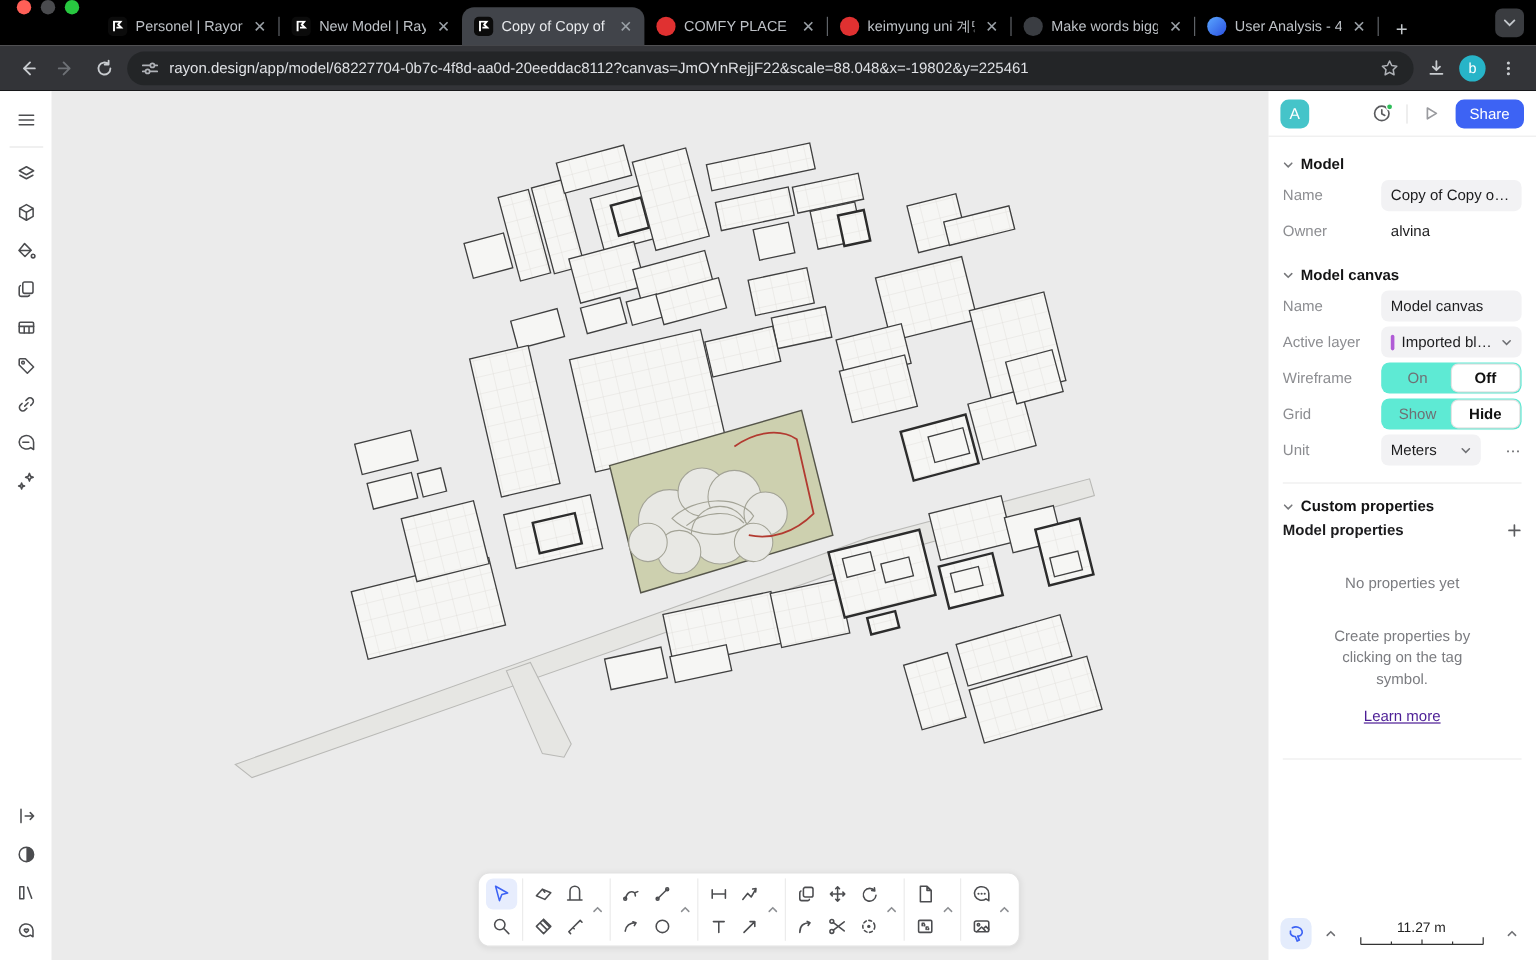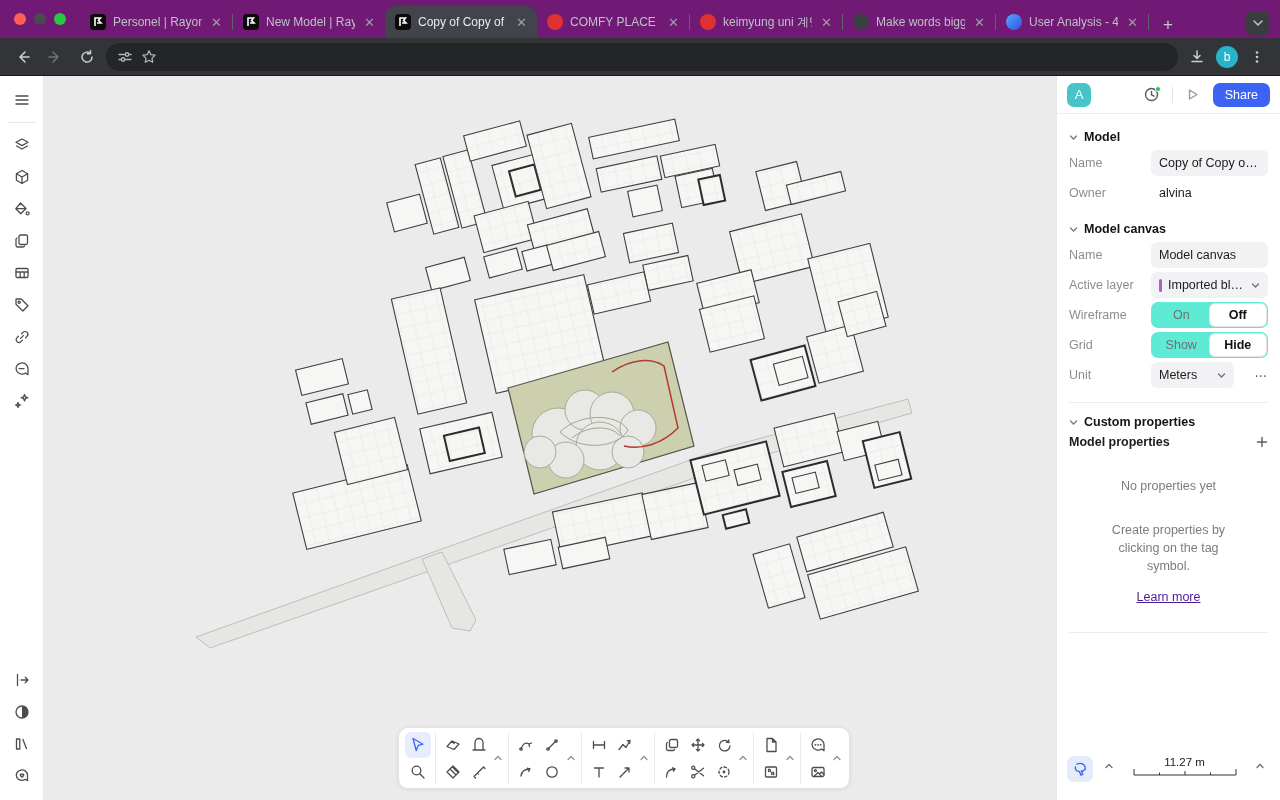--- a/index.html
+++ b/index.html
@@ -1,19 +1,19 @@
 <!DOCTYPE html>
 <html><head>
 <meta charset="utf-8">
 <style>
   *{box-sizing:border-box;margin:0;padding:0}
   html,body{width:1280px;height:800px;overflow:hidden;font-family:"Liberation Sans",sans-serif;background:#fff}
 
   
-  .tabstrip{position:absolute;top:0;left:0;width:1280px;height:38px;background:#701a75;display:flex;align-items:center}
+  .tabstrip{position:absolute;top:0;left:0;width:1280px;height:38px;background:#000000;display:flex;align-items:flex-start}
   .traffic{display:flex;gap:8px;padding:0 14px 0 14px}
   .dot{width:12px;height:12px;border-radius:50%}
   .tabs{display:flex;align-items:flex-end;height:38px;flex:1;min-width:0}
   .tab{display:flex;align-items:center;gap:7px;height:32px;margin-top:6px;padding:0 8px 0 10px;min-width:0;width:152px;
        color:#bdc1c6;font-size:12px;border-radius:10px 10px 0 0;position:relative}
   .tab.active{background:#41444a;color:#e8eaed}
   .tab .ttl{flex:1;white-space:nowrap;overflow:hidden;min-width:0}
   .tab .x{color:#9aa0a6;font-size:13px;padding:0 2px;flex:none}
   .tabsep{width:1px;height:16px;background:#5f6368;margin-bottom:8px;flex:none}
   .fav{width:16px;height:16px;border-radius:4px;flex:none;display:flex;align-items:center;justify-content:center}
@@ -71,21 +71,21 @@
   .seg .on{background:#fff;color:#111;font-weight:bold;box-shadow:0 0 0 1px #e3e3e3,0 1px 2px rgba(0,0,0,.05)}
   .unitrow{display:flex;gap:21px;align-items:center}
   .dots{color:#5a5b5e;letter-spacing:1px}
   .layerbar{width:3px;height:13px;border-radius:2px;background:#b05bd6}
   .swatch{width:20px;height:16px;background:#fff;border:1px solid #ddd;border-radius:4px}
   .pdivider{border-top:1px solid #ededed;margin:12px 0}
   .mprow{display:flex;align-items:center;justify-content:space-between;font-weight:bold;margin:6px 0 2px 0}
   .empty{ text-align:center;color:#7b7c80;margin-top:28px;line-height:1.45}
   .empty .t1{margin-bottom:26px}
   .learn{color:#4c1d95;display:inline-block;margin-top:12px}
-  .pbottom{height:44px;flex:none;display:flex;gap:6px;padding:0 10px}
+  .pbottom{height:44px;flex:none;display:flex;align-items:center;gap:6px;padding:0 10px}
   .followbtn{width:26px;height:26px;border-radius:7px;background:#e4ecfc;display:flex;align-items:center;justify-content:center}
   .chevbtn{width:20px;height:20px;display:flex;align-items:center;justify-content:center;color:#6f7074}
   .ruler{flex:1;display:flex;flex-direction:column;align-items:center;color:#222;font-size:11.5px}
 
   .greendot{position:absolute;top:3px;right:3px;width:6px;height:6px;border-radius:50%;background:#2ebd59;border:1px solid #fff}
 
   svg.ic{display:block}
 </style>
 </head>
 <body>
@@ -175,20 +175,21 @@
       </svg>
   </div>
   <div class="urlbar">
     <svg class="ic" width="14" height="14" viewBox="0 0 14 14">
         <g stroke="#aeb1b6" stroke-width="1.4" stroke-linecap="round">
           <path d="M1,4.5 H13 M1,9.5 H13"></path>
           <circle cx="9" cy="4.5" r="1.7" fill="#232527"></circle>
           <circle cx="5" cy="9.5" r="1.7" fill="#232527"></circle>
         </g>
       </svg>
+    <span class="url">rayon.design/app/model/68227704-0b7c-4f8d-aa0d-20eeddac8112?canvas=JmOYnRejjF22&amp;scale=88.048&amp;x=-19802&amp;y=225461</span>
     <svg class="ic" width="16" height="16" viewBox="0 0 16 16">
         <path d="M8,1.8 L9.8,5.6 14,6.2 11,9.1 11.7,13.3 8,11.3 4.3,13.3 5,9.1 2,6.2 6.2,5.6 Z" fill="none" stroke="#aeb1b6" stroke-width="1.3" stroke-linejoin="round"></path>
       </svg>
   </div>
   <div class="nbtn">
     <svg class="ic" width="16" height="16" viewBox="0 0 16 16">
         <path d="M8,2 V9 M5,6.5 L8,9.5 L11,6.5 M3,12.5 H13" fill="none" stroke="currentColor" stroke-width="1.5" stroke-linecap="round" stroke-linejoin="round"></path>
       </svg>
   </div>
   <div class="avatarchip">b</div>

